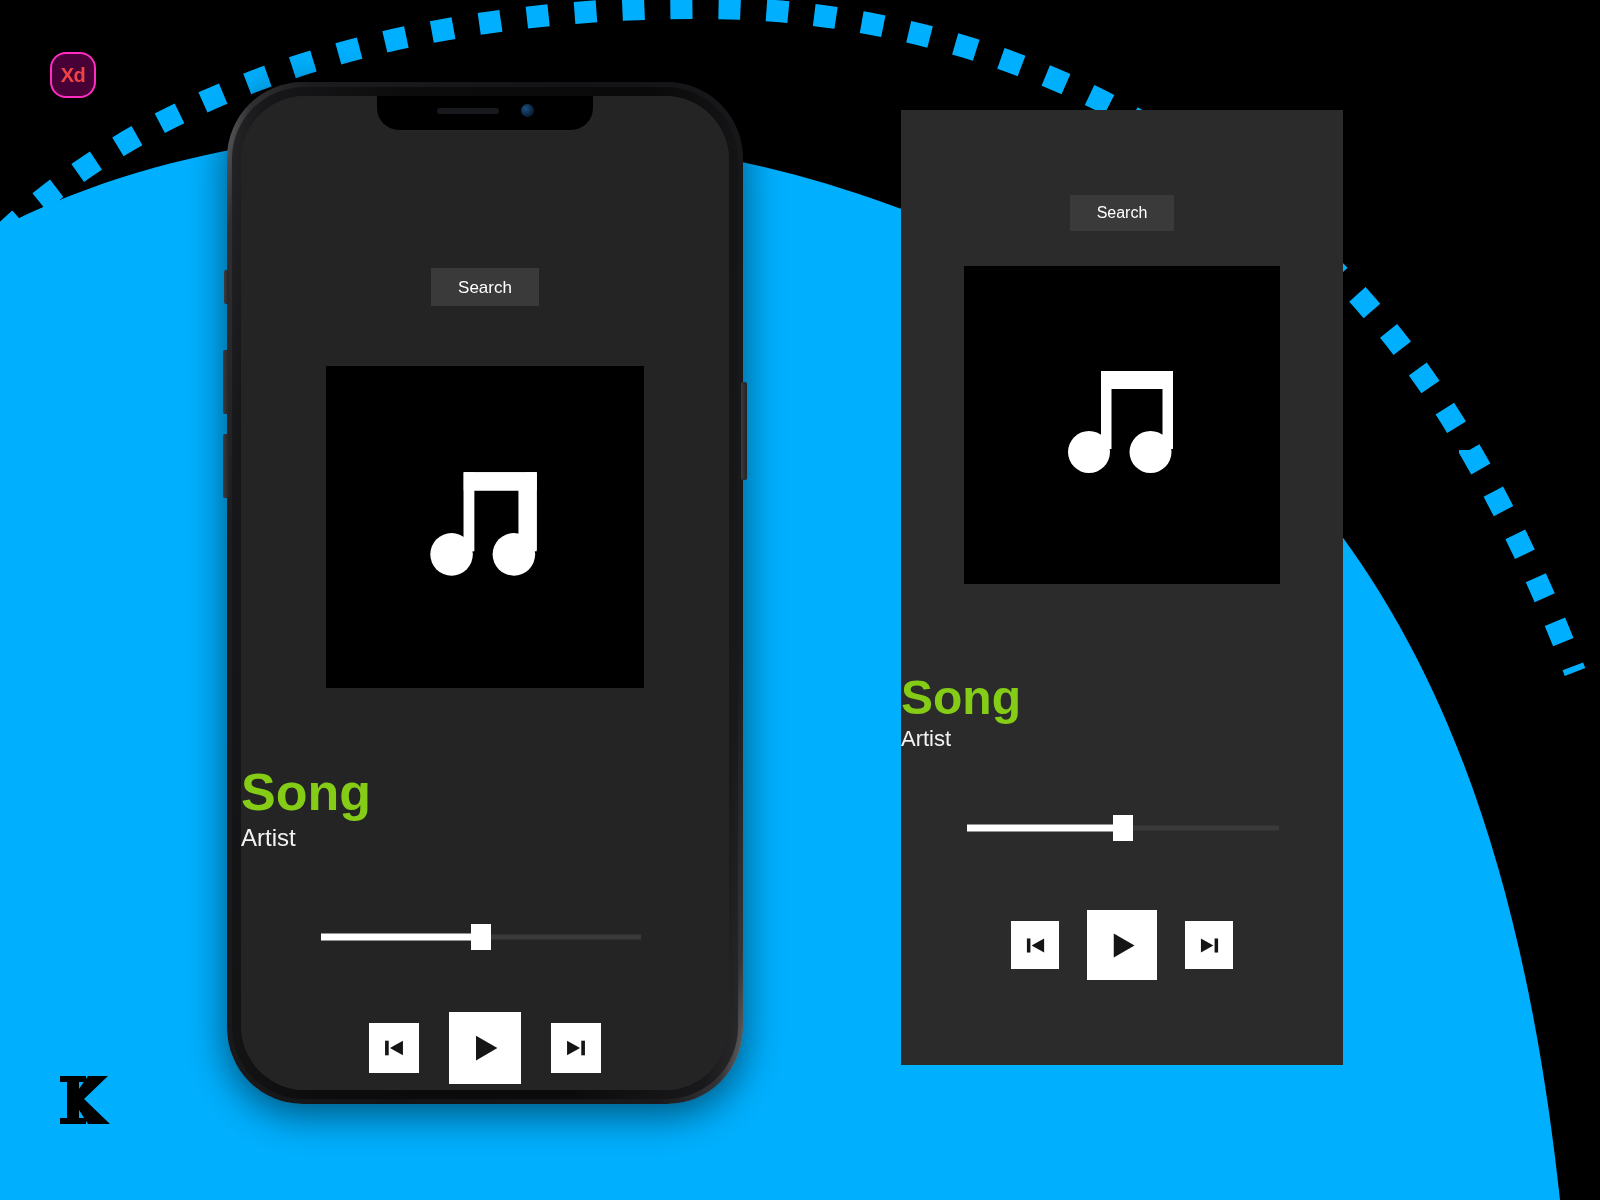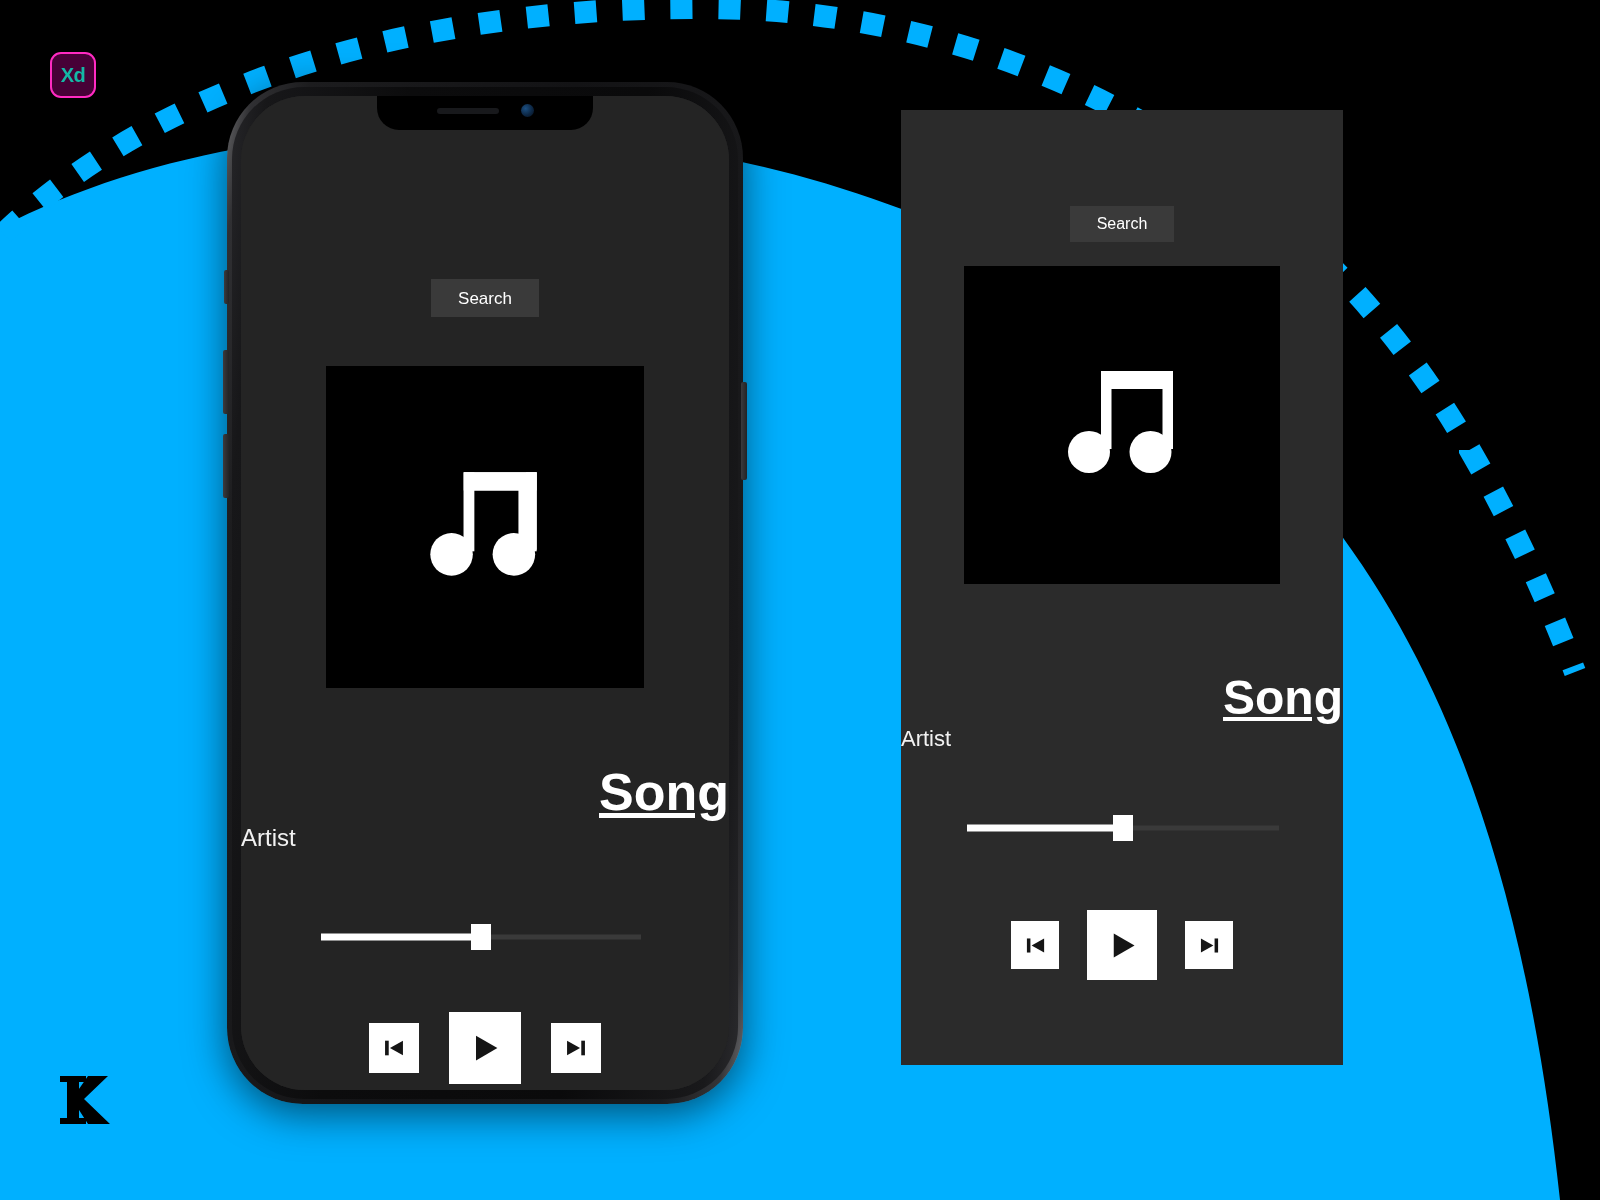--- a/index.html
+++ b/index.html
@@ -10,24 +10,24 @@
     position:relative;
   }
 
   
   #bg-layer { position:absolute; inset:0; overflow:hidden; }
   #bg-svg { position:absolute; left:0; top:0; }
 
   
   .xd-badge {
     position:absolute; left:50px; top:52px;
-    width:46px; height:46px; border-radius:11px;
+    width:46px; height:46px; border-radius:16px;
     background:#470137; border:2.5px solid #ff2bc2;
     display:flex; align-items:center; justify-content:center;
-    color:#14b8a6; font-size:20px; font-weight:bold;
+    color:#ef4444; font-size:20px; font-weight:bold;
     letter-spacing:-0.5px; line-height:1;
   }
 
   
   .k-logo { position:absolute; left:58px; top:1072px; width:68px; height:56px; }
 
   
   .phone {
     position:absolute; left:227px; top:82px;
     width:516px; height:1022px;
@@ -63,29 +63,28 @@
   .btn-power  { right:-4px; top:300px; width:6px; height:98px; }
 
   
   .app { position:absolute; inset:0; background:#242424; }
 
   .search-btn {
     position:absolute; left:50%; transform:translateX(-50%);
     background:#3a3a3a; color:#fff; text-align:center;
     display:flex; align-items:center; justify-content:center;
     line-height:1;
-    margin-top:11px;
   }
   .album-art {
     position:absolute; left:50%; transform:translateX(-50%);
     background:#000; display:flex; align-items:center; justify-content:center;
   }
   .song-title {
-    position:absolute; left:0; right:0; text-align:right;
-    color:#ffffff; font-weight:bold;text-decoration:underline;
+    position:absolute; left:0; right:0; text-align:left;
+    color:#84cc16; font-weight:bold;
   }
   .artist-name {
     position:absolute; left:0; right:0; text-align:left; color:#f2f2f2;
   }
   .slider { position:absolute; }
   .slider-track-bg { position:absolute; left:0; top:50%; transform:translateY(-50%);
                      width:100%; background:#3a3a3a; }
   .slider-track-fill { position:absolute; left:0; top:50%; transform:translateY(-50%);
                        background:#fff; }
   .slider-thumb { position:absolute; top:50%; transform:translate(-50%,-50%); background:#fff; }

